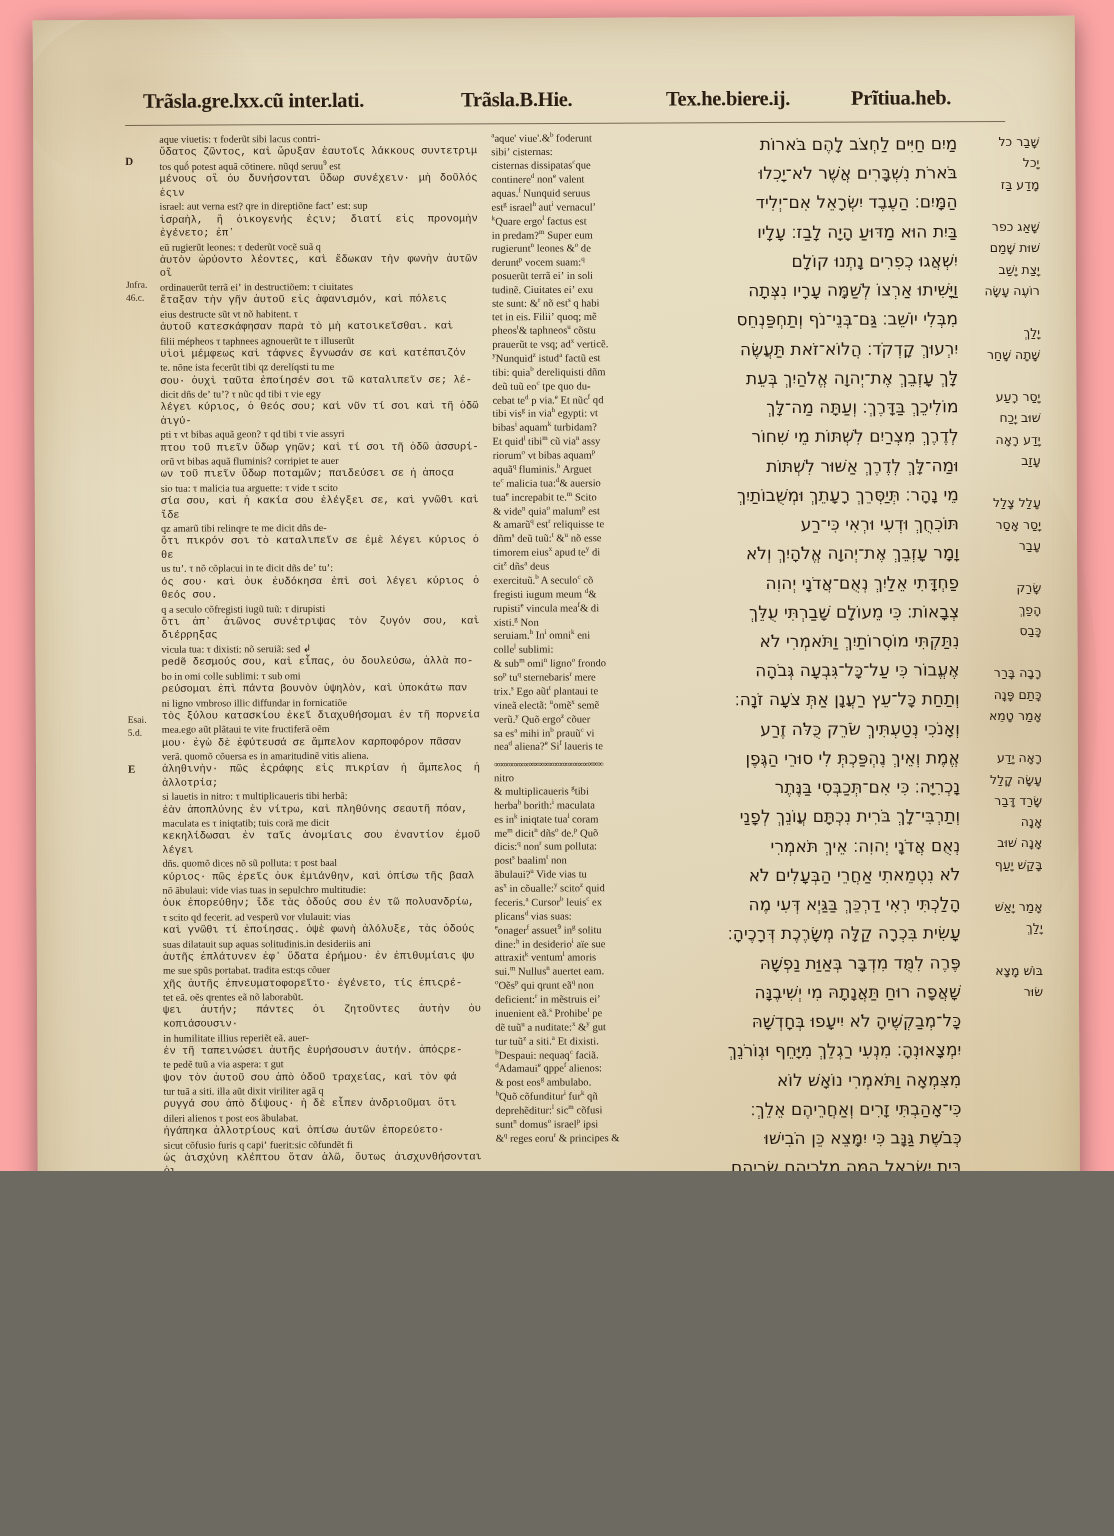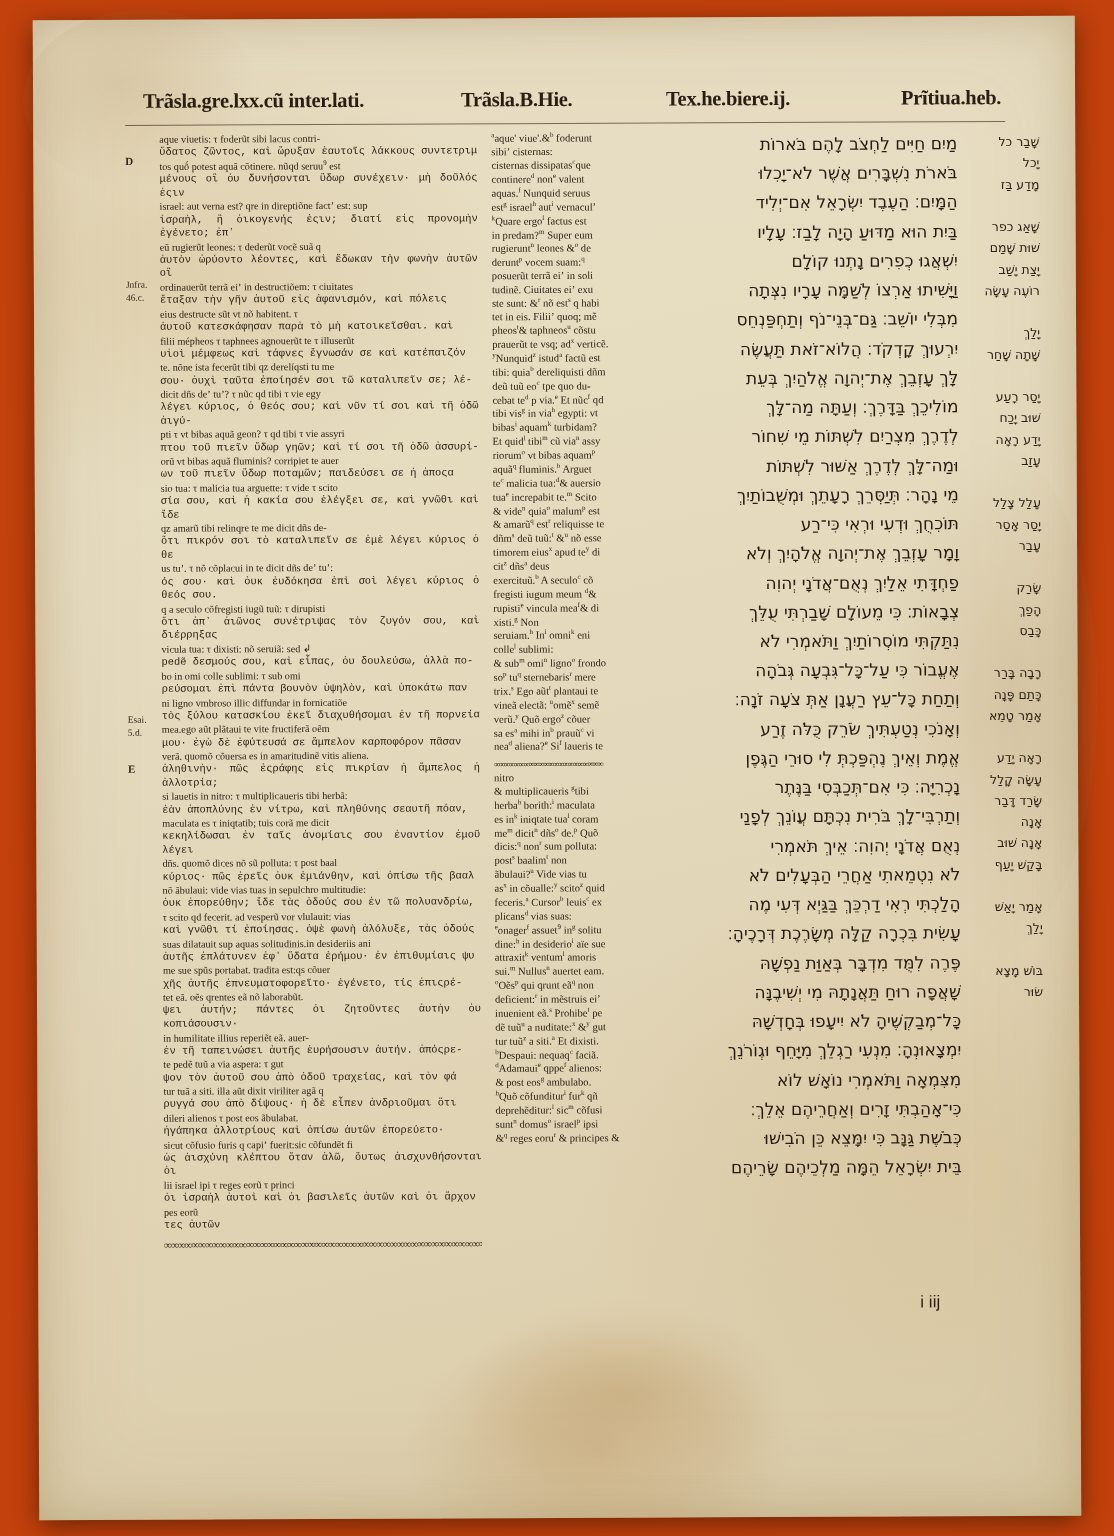--- a/index.html
+++ b/index.html
@@ -3,23 +3,23 @@
 <meta charset="utf-8">
 <style>
   html, body {
     margin: 0;
     padding: 0;
     background: #6d6a61;
   }
   #page {
     position: relative;
     width: 1114px;
-    height: 1536px;
+    height: 1171px;
     overflow: hidden;
-    background: #c2410c;
+    background: #fca5a5;
     font-family: "Liberation Serif", serif;
   }
   
   #leaf {
     position: absolute;
     left: 36px;
     top: 18px;
     width: 1042px;
     height: 1500px;
     background:
@@ -65,21 +65,21 @@
     margin-bottom: 5px;
     padding-left: 18px;
     color: #2a1d12;
     font-weight: bold;
     font-family: "Liberation Serif", serif;
   }
   .header span { white-space: nowrap; }
   .hdr1 { width: 318px; }
   .hdr2 { width: 205px; }
   .hdr3 { width: 185px; }
-  .hdr4 { width: 150px; text-align: right; }
+  .hdr4 { width: 150px; text-align: left; }
   .rule {
     height: 1px;
     background: #3a2b1b;
     opacity: .65;
     margin: 0 0 7px 0;
   }
   
   .cols {
     display: flex;
     align-items: flex-start;

